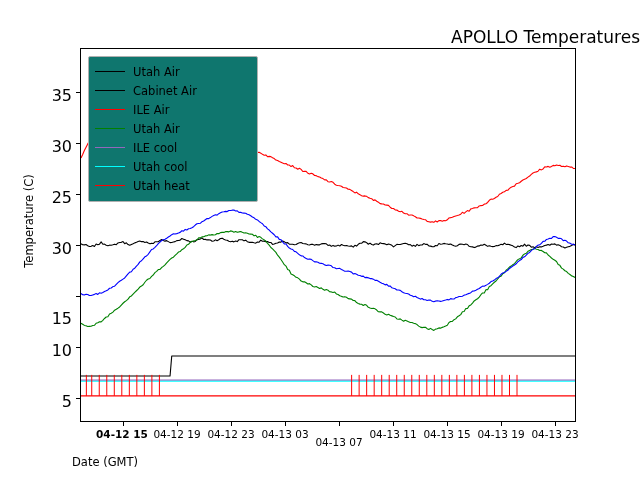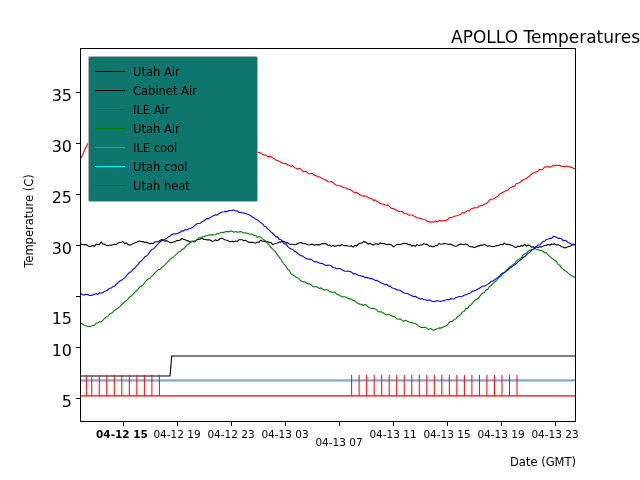--- a/index.html
+++ b/index.html
@@ -49,24 +49,24 @@
     width: 300px;
     text-align: center;
     font-size: 11.5px;
     color: #000000;
     transform: rotate(-90deg);
     transform-origin: center center;
   }
   
   #xlabel {
     position: absolute;
-    left: 80px;
+    left: 72px;
     top: 455px;
     width: 496px;
-    text-align: right;
+    text-align: left;
     font-size: 11.5px;
     color: #000000;
   }
   .tick-label-y {
     position: absolute;
     text-align: right;
     font-size: 16px;
     color: #000000;
     width: 40px;
   }

